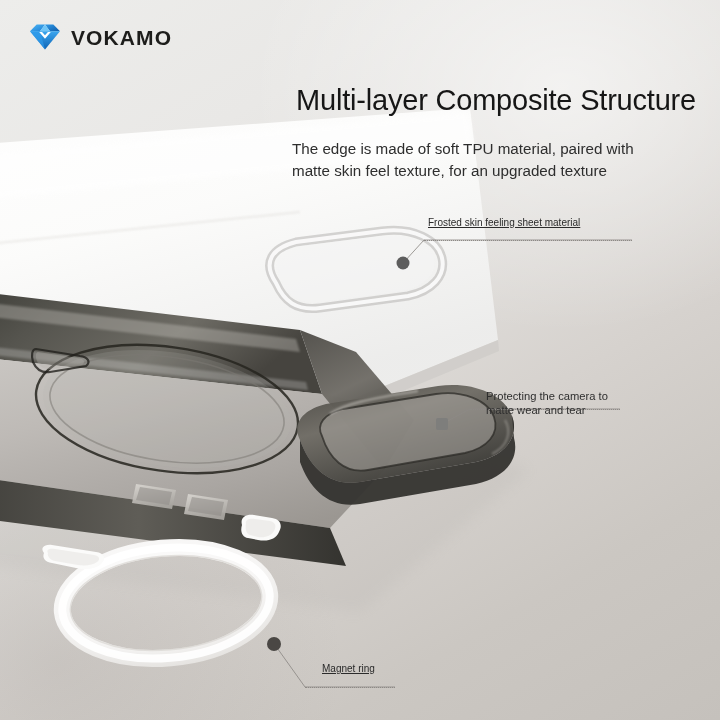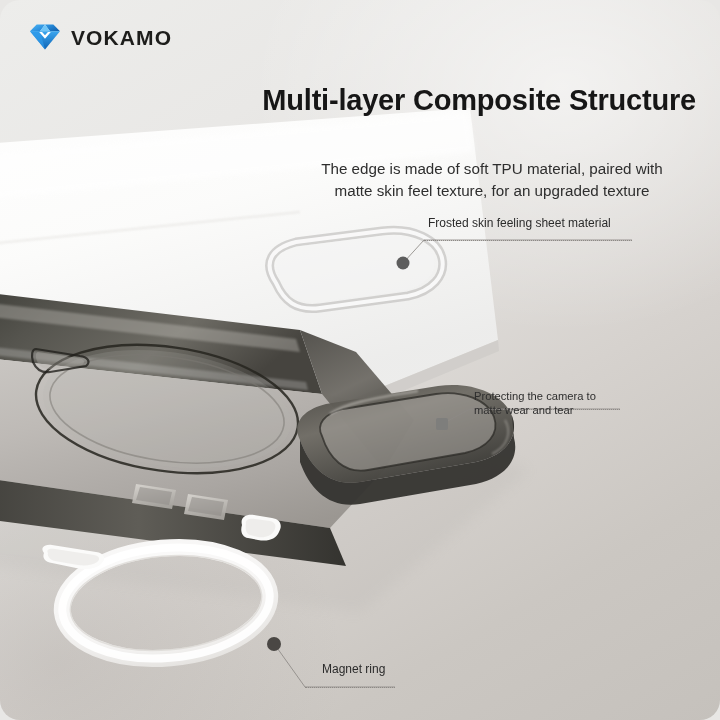--- a/index.html
+++ b/index.html
@@ -19,21 +19,20 @@
     height: 720px;
     overflow: hidden;
     background:
       linear-gradient(150deg,
         #ededeb 0%,
         #e9e8e6 22%,
         #e2e0dd 42%,
         #d6d2ce 62%,
         #cbc7c2 80%,
         #c5c1bc 100%);
-    border-radius: 20px;
   }
 
   
   .bg-sheen {
     position: absolute; inset: 0;
     background:
       radial-gradient(ellipse 70% 55% at 78% 12%, rgba(255,255,255,0.55), rgba(255,255,255,0) 62%),
       radial-gradient(ellipse 60% 50% at 8% 92%, rgba(150,145,140,0.22), rgba(150,145,140,0) 66%);
     pointer-events: none;
   }
@@ -56,55 +55,55 @@
     line-height: 1;
   }
 
   
   .headline {
     position: absolute;
     right: 24px; top: 84px;
     width: 560px;
     text-align: right;
     font-size: 29px;
-    font-weight: bold;
+    font-weight: normal;
     color: #161616;
     letter-spacing: -0.2px;
     line-height: 1.12;
     z-index: 40;
   }
   .subhead {
     position: absolute;
     right: 28px; top: 138px;
     width: 400px;
-    text-align: center;
+    text-align: left;
     font-size: 15.2px;
     color: #2e2e2e;
     line-height: 1.45;
     z-index: 40;
-    margin-top: 20px;
   }
   .subhead span { display: block; }
 
   
   .anno { position: absolute; z-index: 45; }
   .anno .title {
-    font-size: 12px;
+    font-size: 10px;
     color: #2b2b2b;
     white-space: nowrap;
     line-height: 1.3;
+    text-decoration: underline;
   }
   .anno .sub {
     font-size: 11.2px;
     color: #2e2e2e;
     line-height: 1.28;
     white-space: nowrap;
     margin-top: 4px;
   }
-  .anno .sub span { display: block; }
+  .anno .sub span { display: block; margin-left: 12px; }
 
   #anno-frosted { left: 428px; top: 216px; }
   #anno-camera  { left: 474px; top: 385px; }
   #anno-magnet  { left: 322px; top: 662px; }
 
   
   .dot-rule {
     position: absolute;
     height: 0;
     border-top: 1px dotted #8d8a86;

